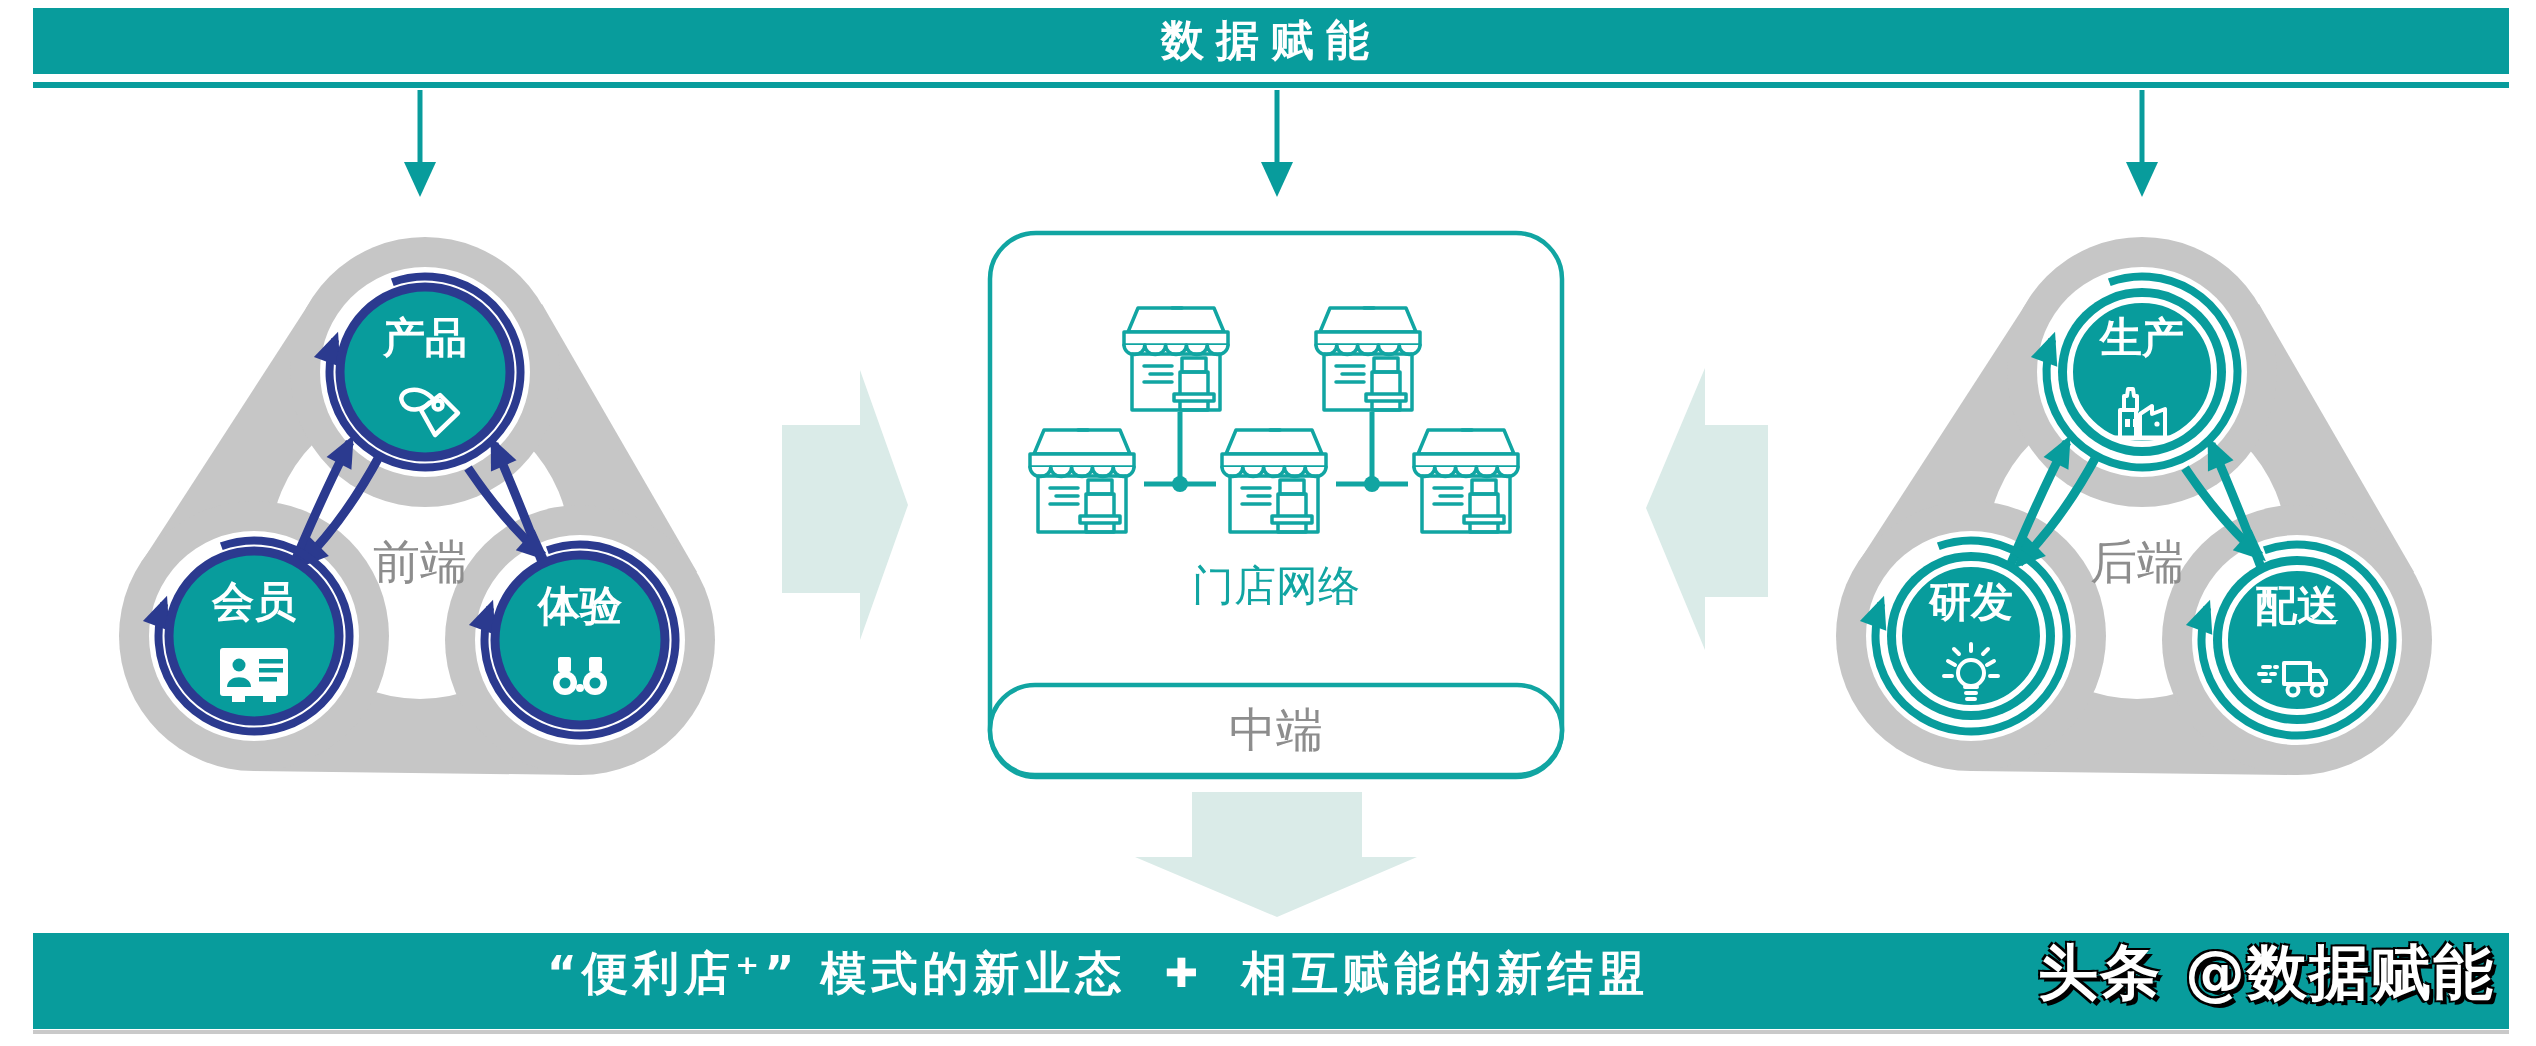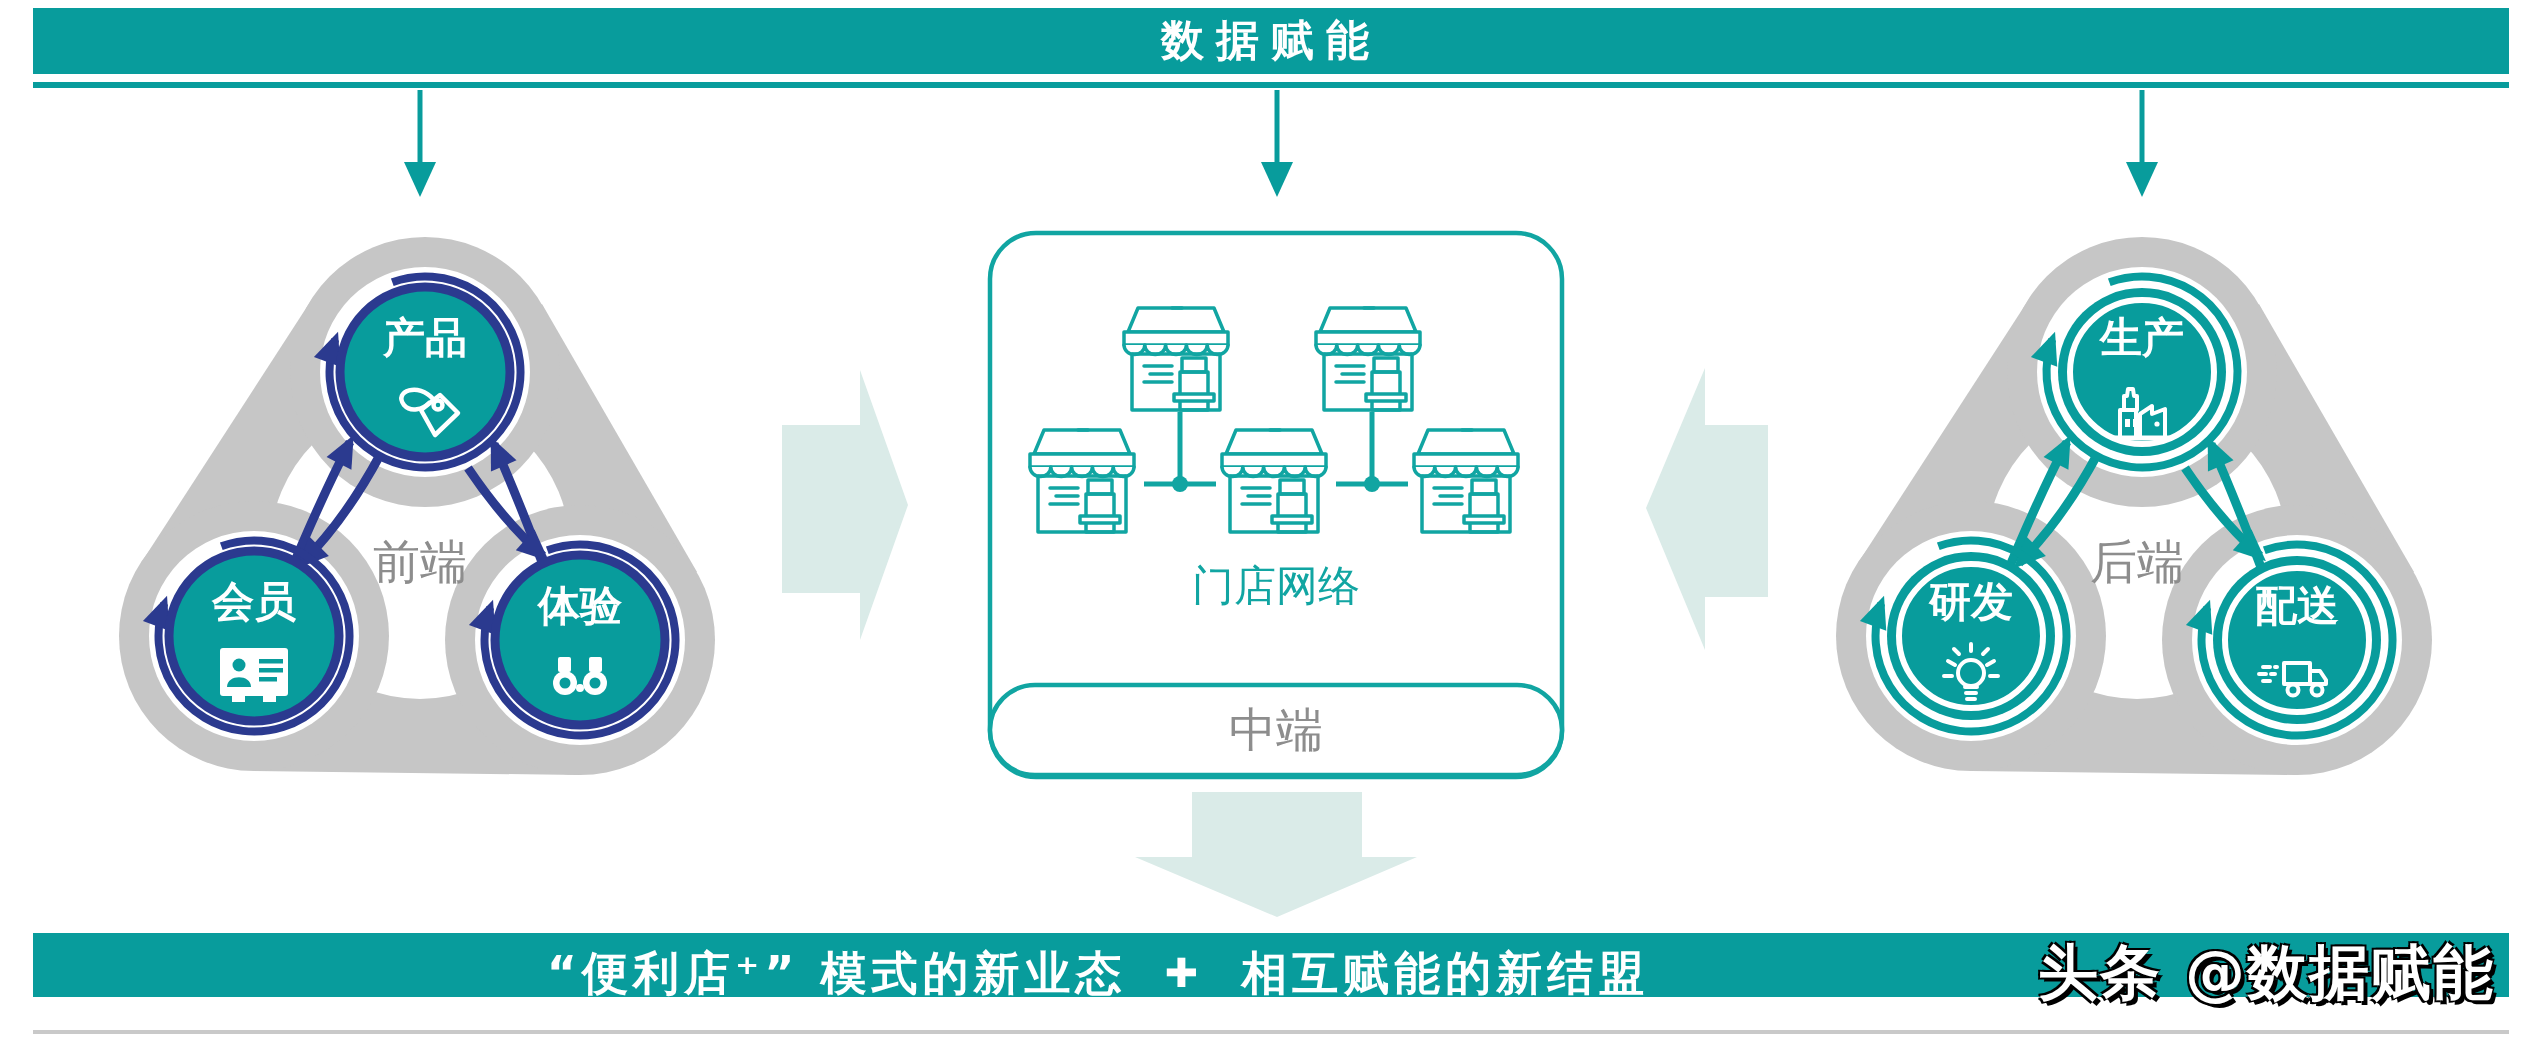--- a/index.html
+++ b/index.html
@@ -8,21 +8,21 @@
     font-family:"DejaVu Sans","Liberation Sans",sans-serif;
   }
   #diagram-svg{position:absolute;left:0;top:0;}
   .banner{
     position:absolute;left:33px;width:2476px;background:#089c9c;color:#fff;
     display:flex;align-items:center;
   }
   #top-banner{top:8px;height:66px;justify-content:center;}
   #top-banner .title{font-size:43px;font-weight:bold;letter-spacing:12px;}
   #top-rule{position:absolute;left:33px;top:82px;width:2476px;height:6px;background:#089c9c;}
-  #bottom-banner{top:933px;height:64px;}
+  #bottom-banner{top:933px;height:96px;}
   #bottom-banner .slogan{
     position:absolute;left:0;top:0;width:2130px;height:80px;line-height:80px;
     text-align:center;font-size:46px;font-weight:bold;letter-spacing:5px;white-space:nowrap;
   }
   #bottom-banner .plus-sep{font-size:40px;margin:0 38px;vertical-align:2px;}
   #bottom-banner .watermark{
     position:absolute;right:14px;top:0;height:80px;line-height:78px;
     font-size:60px;font-weight:900;letter-spacing:2px;color:#fff;white-space:nowrap;
     text-shadow:4px 4px 0 #000,-2px -2px 0 #000,2px -2px 0 #000,-2px 2px 0 #000;
   }

